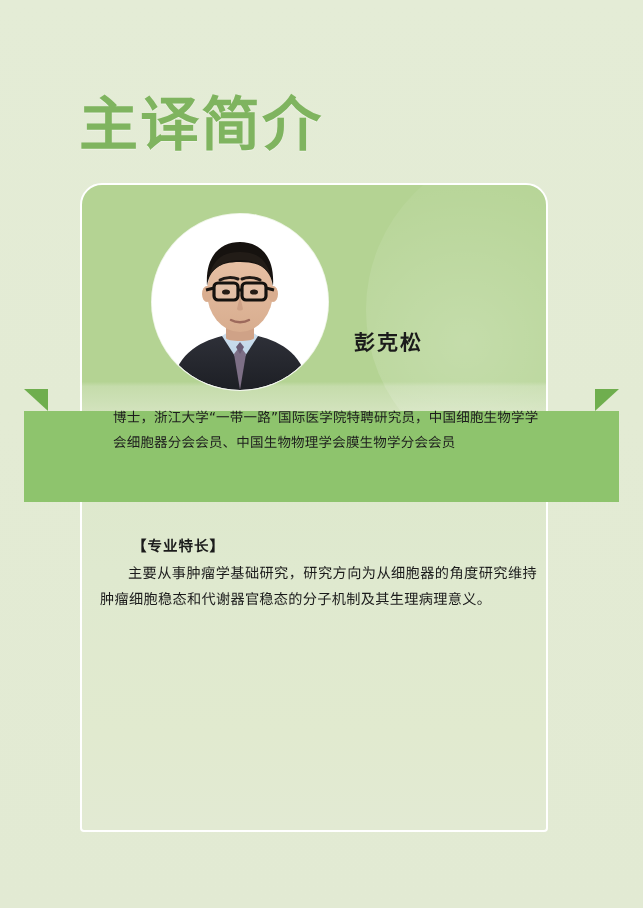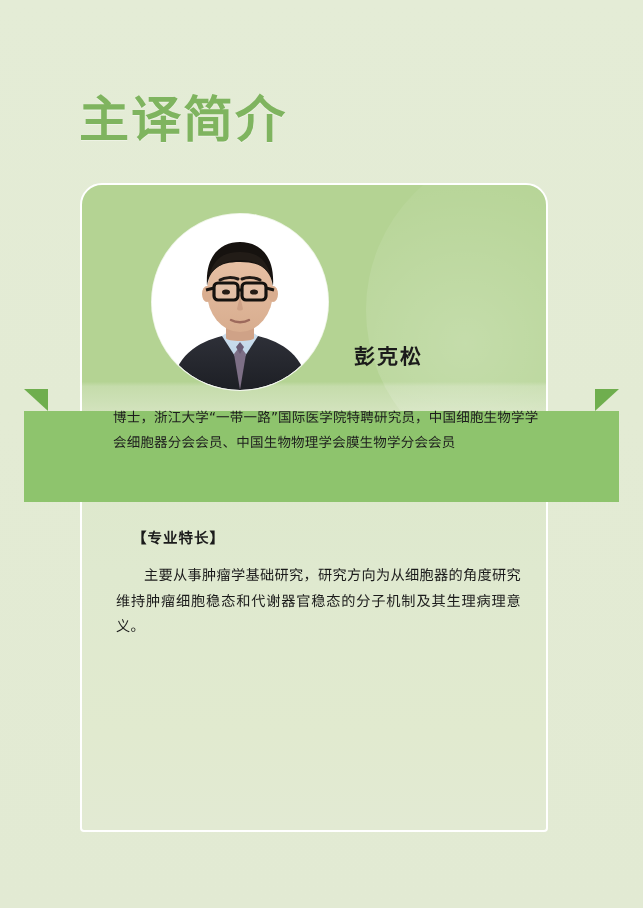--- a/index.html
+++ b/index.html
@@ -21,21 +21,21 @@
     position: absolute;
     inset: 0;
     background: linear-gradient(180deg, #e4ecd6 0%, #e3ebd4 45%, #e2ead3 100%);
   }
 
   
   .page-title {
     position: absolute;
     left: 79px;
     top: 92px;
-    font-size: 50px;
+    font-size: 59px;
     line-height: 1.15;
     font-weight: bold;
     letter-spacing: 2px;
     color: #7fb45f;
     font-family: "Liberation Serif", "DejaVu Serif", serif;
     text-shadow: 0 1px 0 rgba(255,255,255,0.35);
     white-space: nowrap;
   }
 
   
@@ -86,21 +86,21 @@
   .portrait-svg {
     display: block;
     width: 100%;
     height: 100%;
   }
 
   
   .profile-name {
     position: absolute;
     left: 354px;
-    top: 340px;
+    top: 326px;
     font-size: 21px;
     font-weight: bold;
     letter-spacing: 2px;
     color: #1b1b1b;
     font-family: "Liberation Serif", "DejaVu Serif", serif;
     white-space: nowrap;
   }
 
   
   .ribbon {
@@ -146,32 +146,32 @@
     top: 526px;
     width: 437px;
   }
   .section { margin-bottom: 17px; }
   .section-heading {
     font-family: "Liberation Serif", "DejaVu Serif", serif;
     font-size: 14.5px;
     font-weight: bold;
     color: #1b1b1b;
     letter-spacing: 1px;
-    margin: 0 0 6px 32px;
+    margin: 8px 0 6px 32px;
     white-space: nowrap;
   }
   .section-body {
     font-family: "Liberation Serif", "DejaVu Serif", serif;
     font-size: 14.2px;
     line-height: 25.5px;
     color: #1b1b1b;
     text-align: justify;
     text-justify: inter-character;
     text-indent: 28px;
-    margin: 16px;
+    margin: 0;
     letter-spacing: 0.3px;
   }
   .journal {
     font-style: italic;
     font-family: "Liberation Serif", "DejaVu Serif", serif;
   }
 </style>
 </head>
 <body>
 

